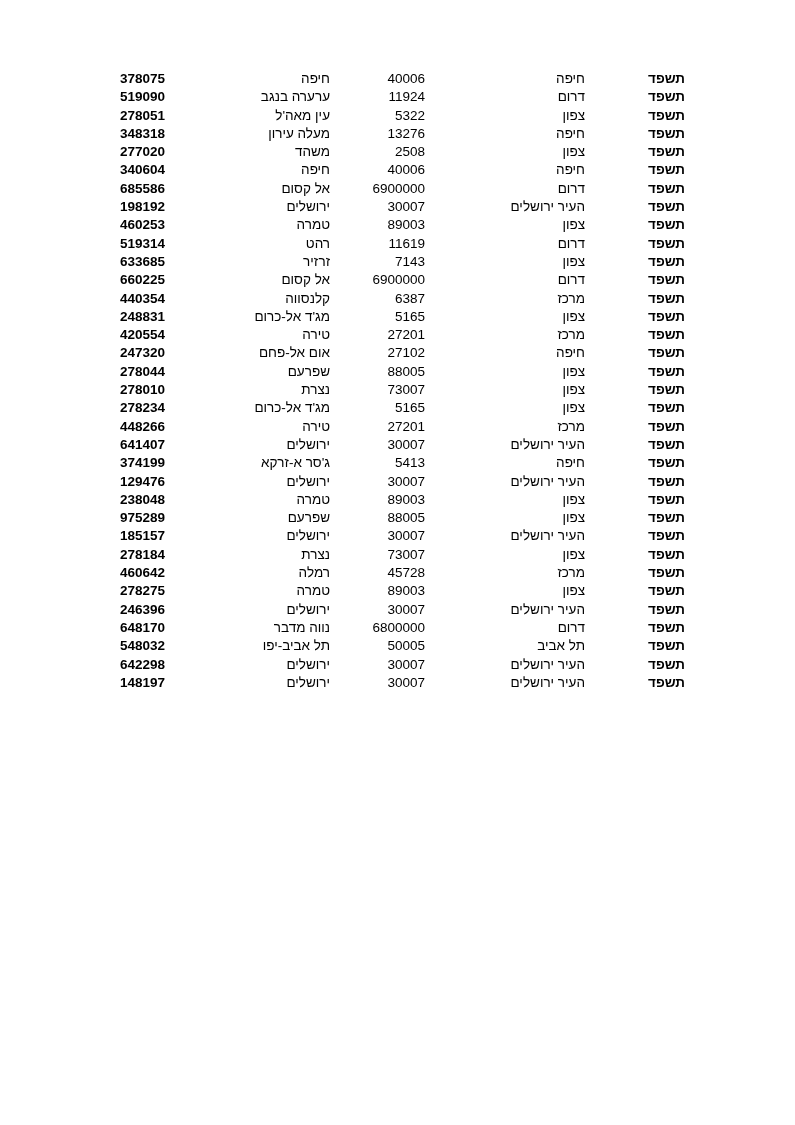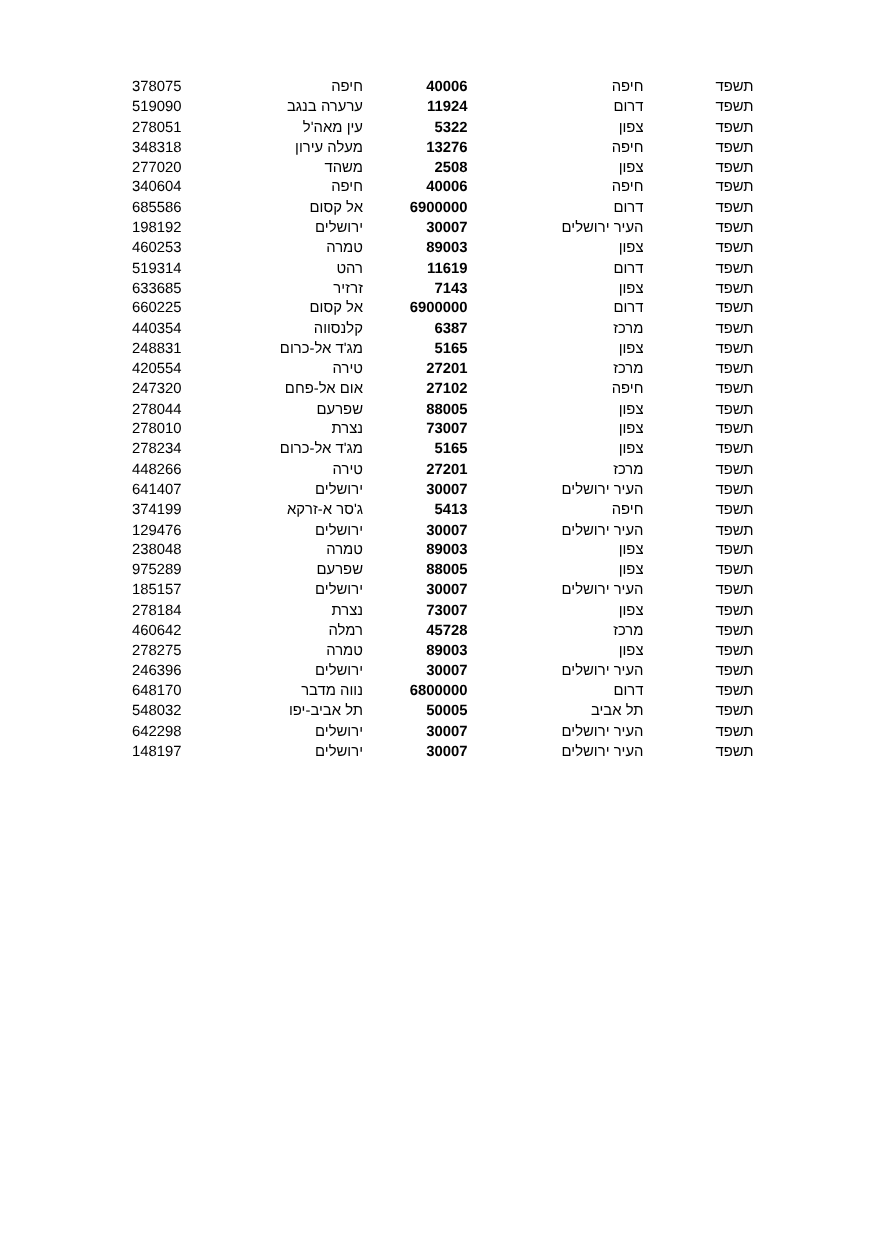--- a/index.html
+++ b/index.html
@@ -31,25 +31,25 @@
     margin: 0;
     padding: 0;
     line-height: 18.3px;
     white-space: nowrap;
     text-align: right;
     vertical-align: top;
     box-sizing: border-box;
     font-size: 13.5px;
     color: #000000;
   }
-  td.col-year     { width: 65px;  padding-right: 0;    }
+  td.col-year     { width: 65px;  padding-right: 0; font-weight: bold;    }
   td.col-district { width: 125px; padding-right: 35px; }
-  td.col-code     { width: 145px; padding-right: 70px; font-weight: bold; }
+  td.col-code     { width: 145px; padding-right: 70px; }
   td.col-city     { width: 145px; padding-right: 20px; }
-  td.col-num      { width: 95px;  padding-right: 40px; }
+  td.col-num      { width: 95px;  padding-right: 40px; font-weight: bold; }
 </style>
 </head>
 <body>
 
 <div class="page">
   <table class="data-table">
     <tbody>
         <tr>
           <td class="col-year">תשפד</td>
           <td class="col-district">חיפה</td>

